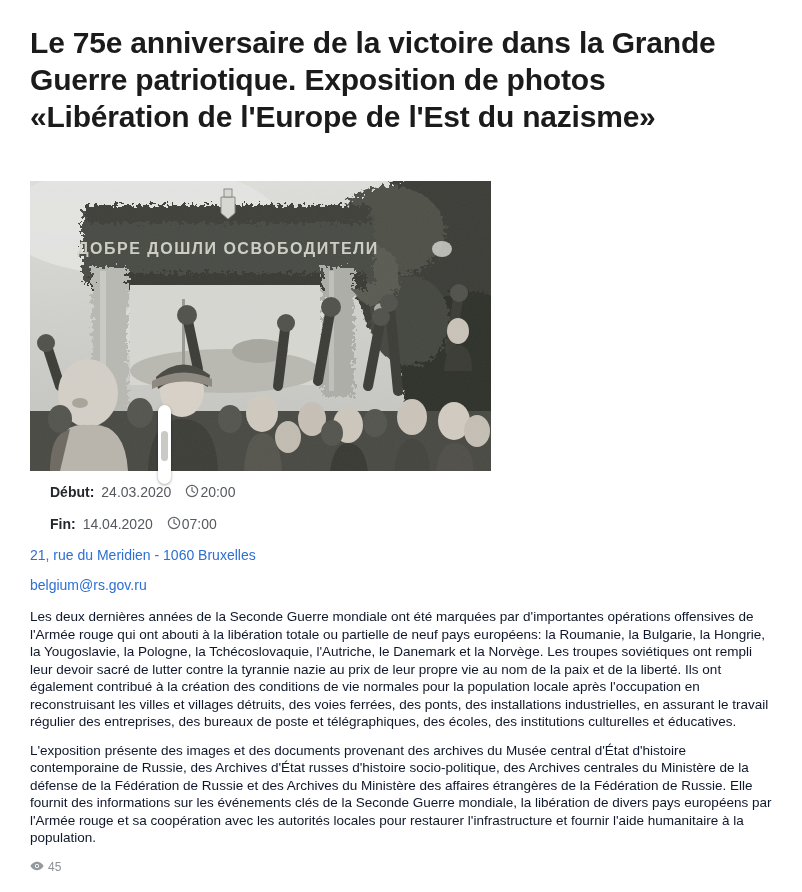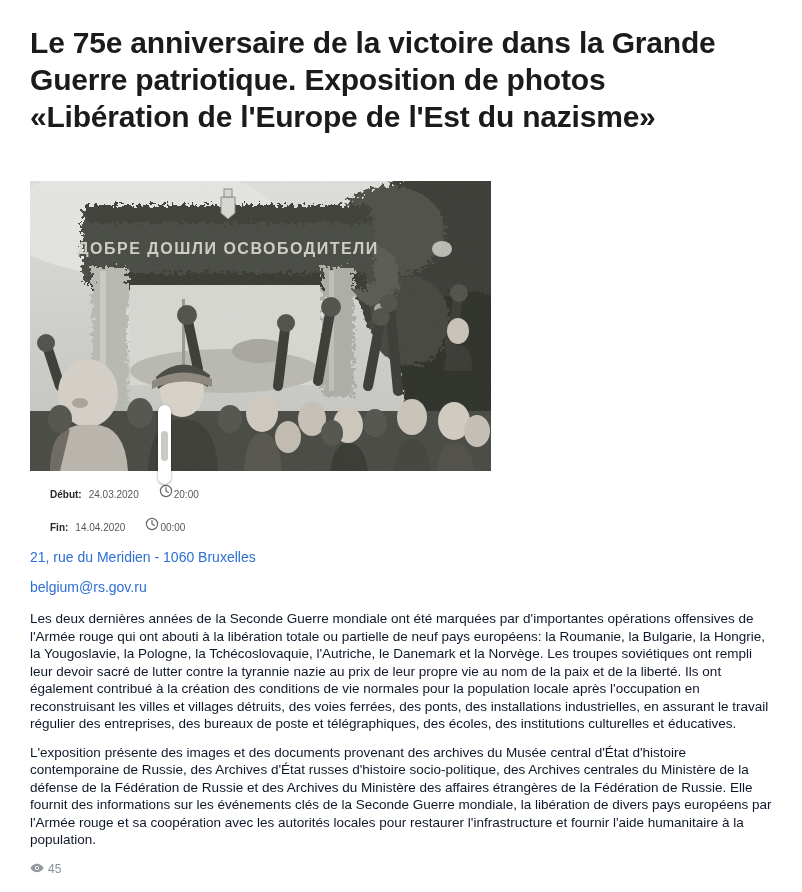--- a/index.html
+++ b/index.html
@@ -43,34 +43,34 @@
   }
   .photo-slider .thumb-inner {
     position: absolute;
     left: 3px; top: 26px;
     width: 7px; height: 30px;
     background: #c9c9c6;
     border-radius: 4px;
   }
 
   .detail-row {
-    font-size: 10px;
+    font-size: 14px;
     line-height: 15px;
     margin: 0 0 15px 0;
     color: #55595e;
     display: flex;
-    align-items: flex-end;
+    align-items: center;
     padding-left: 20px;
   }
   .detail-label {
     font-weight: 700;
     color: #23282d;
     margin-right: 7px;
   }
-  .detail-date { margin-right: 20px; }
+  .detail-date { margin-right: 14px; }
   .clock-icon { display: inline-block; vertical-align: -2px; margin-right: 1px; }
 
   .detail-link {
     display: block;
     font-size: 14px;
     line-height: 15px;
     margin: 0 0 15px 0;
     color: #2d6fd3;
     text-decoration: none;
     cursor: pointer;
@@ -239,21 +239,21 @@
 
   <div class="detail-row">
     <span class="detail-label">Fin:</span>
     <span class="detail-date">14.04.2020</span>
     <span class="clock-icon">
       <svg width="14" height="14" viewBox="0 0 14 14">
           <circle cx="7" cy="7" r="5.6" fill="none" stroke="#62666b" stroke-width="1.2"></circle>
           <path d="M7 3.6 V7 L9.4 8.4" fill="none" stroke="#62666b" stroke-width="1.2" stroke-linecap="round"></path>
         </svg>
     </span>
-    <span class="detail-time">00:00</span>
+    <span class="detail-time">07:00</span>
   </div>
 
   <a class="detail-link">21, rue du Meridien - 1060 Bruxelles</a>
 
   <a class="detail-link">belgium@rs.gov.ru</a>
 
   <p class="body-text first">Les deux dernières années de la Seconde Guerre mondiale ont été marquées par d'importantes opérations offensives de l'Armée rouge qui ont abouti à la libération totale ou partielle de neuf pays européens: la Roumanie, la Bulgarie, la Hongrie, la Yougoslavie, la Pologne, la Tchécoslovaquie, l'Autriche, le Danemark et la Norvège. Les troupes soviétiques ont rempli leur devoir sacré de lutter contre la tyrannie nazie au prix de leur propre vie au nom de la paix et de la liberté. Ils ont également contribué à la création des conditions de vie normales pour la population locale après l'occupation en reconstruisant les villes et villages détruits, des voies ferrées, des ponts, des installations industrielles, en assurant le travail régulier des entreprises, des bureaux de poste et télégraphiques, des écoles, des institutions culturelles et éducatives.</p>
 
   <p class="body-text">L'exposition présente des images et des documents provenant des archives du Musée central d'État d'histoire contemporaine de Russie, des Archives d'État russes d'histoire socio-politique, des Archives centrales du Ministère de la défense de la Fédération de Russie et des Archives du Ministère des affaires étrangères de la Fédération de Russie. Elle fournit des informations sur les événements clés de la Seconde Guerre mondiale, la libération de divers pays européens par l'Armée rouge et sa coopération avec les autorités locales pour restaurer l'infrastructure et fournir l'aide humanitaire à la population.</p>
 

